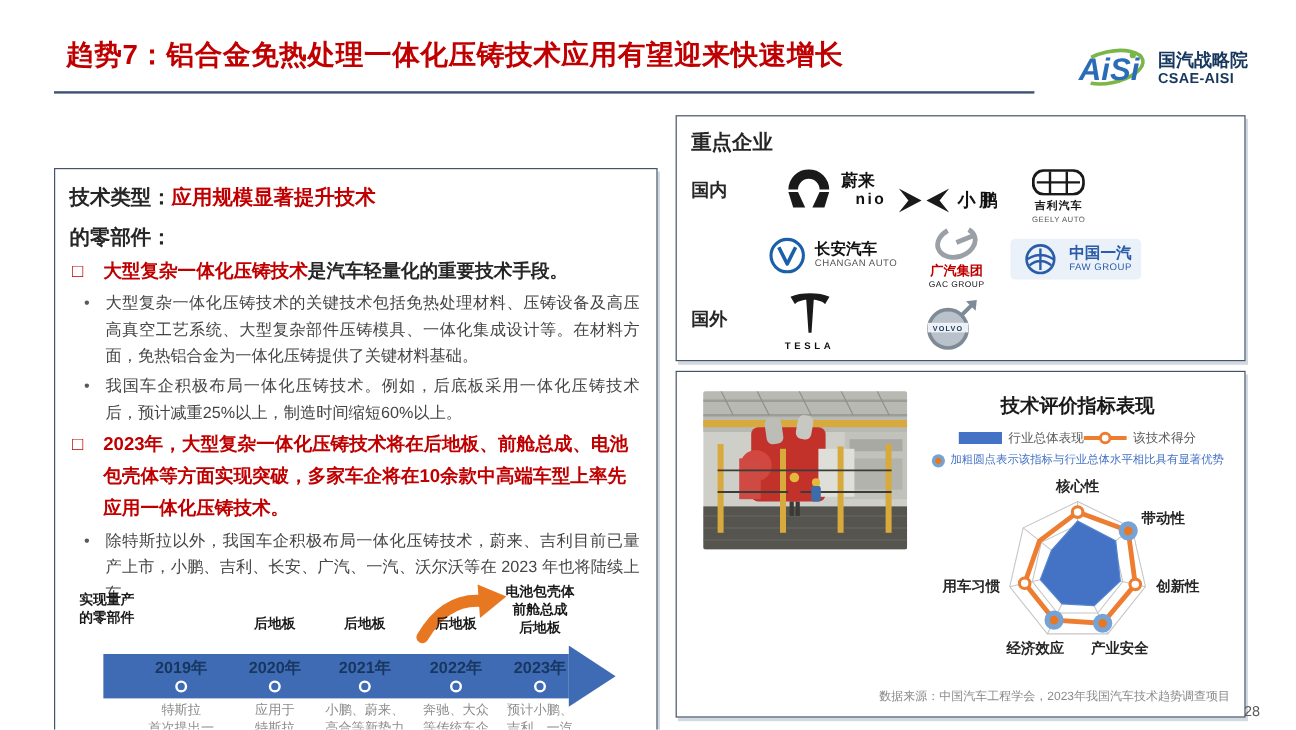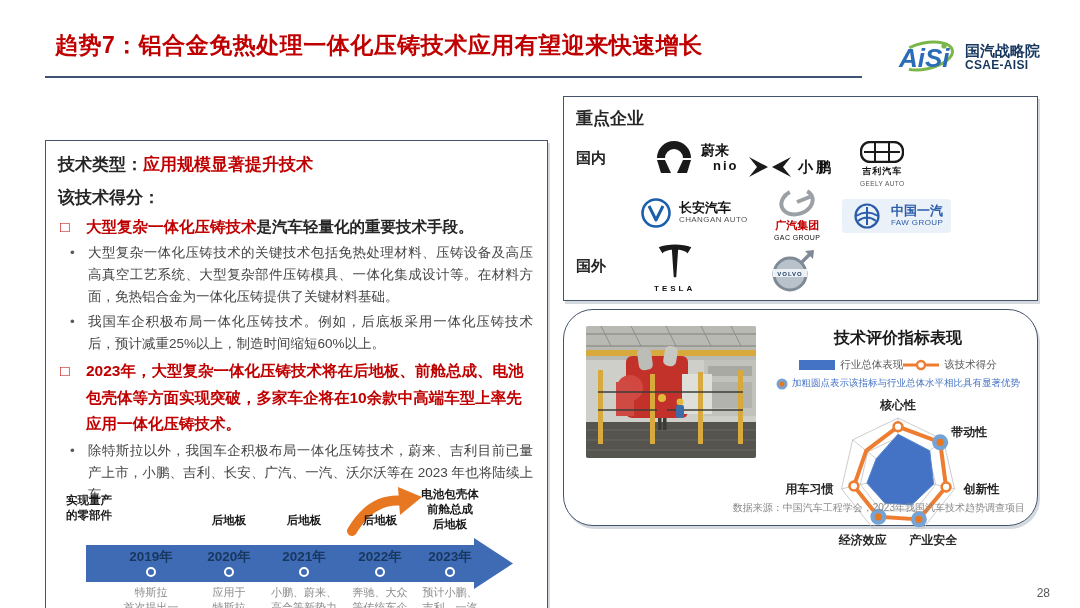--- a/index.html
+++ b/index.html
@@ -12,21 +12,21 @@
   .page-title{ position:absolute; left:55px; top:30px; font-size:23px; font-weight:bold; color:#C00000; letter-spacing:.5px;}
   .title-rule{ position:absolute; left:45px; top:76px; width:817px; height:2px; background:#3E5373;}
   .brand{ position:absolute; right:40px; top:36px; display:flex; align-items:center; gap:8px;}
   .brand-text{ line-height:1.05; color:#17375E; font-weight:bold;}
   .brand-cn{ font-size:15px;}
   .brand-en{ font-size:12px; letter-spacing:.3px;}
   
   .panel{ position:absolute; border:1.5px solid #44546A; background:#fff; box-shadow:2px 3px 0 rgba(99,118,145,.28);}
   #left-panel{ left:45px; top:96px; width:503px; height:502px; padding:10px 12px 0 12px;margin-top:44px;}
   #companies-panel{ left:563px; top:96px; width:475px; height:205px; padding:8px 10px;}
-  #evaluation-panel{ left:563px; top:309px; width:475px; height:217px;border-radius:30px;}
+  #evaluation-panel{ left:563px; top:309px; width:475px; height:289px;}
   
   .tech-type{ font-size:17px; font-weight:bold; margin:2px 0 10px;}
   .tech-type .red{ color:#C00000;}
   .section-head{ font-size:17px; font-weight:bold; margin:0 0 7px;}
   .hl{ position:relative; padding-left:28px; font-size:15.5px; font-weight:bold; line-height:1.45; margin-bottom:4px;}
   .hl .sq{ position:absolute; left:2px; top:0; color:#C00000; font-weight:bold;}
   .hl .red{ color:#C00000;}
   .hl2{ line-height:1.7; color:#C00000; margin-bottom:3px;}
   .sub{ position:relative; padding-left:30px; padding-right:2px; font-size:13.5px; color:#454545; line-height:1.6; margin-bottom:4px; text-align:justify;}
   .sub .dot{ position:absolute; left:12px; top:0; color:#595959;}
@@ -79,21 +79,21 @@
   <div class="brand-text">
     <div class="brand-cn">国汽战略院</div>
     <div class="brand-en">CSAE-AISI</div>
   </div>
 </div>
 
 <div id="left-panel" class="panel">
   <div class="tech-type">
     <span>技术类型：</span><span class="red">应用规模显著提升技术</span>
   </div>
-  <div class="section-head">该技术得分：</div>
+  <div class="section-head">的零部件：</div>
 
   <div class="hl">
     <span class="sq">□</span>
     <span class="red">大型复杂一体化压铸技术</span><span>是汽车轻量化的重要技术手段。</span>
   </div>
   <div class="sub">
     <span class="dot">•</span>
     <span>大型复杂一体化压铸技术的关键技术包括免热处理材料、压铸设备及高压高真空工艺系统、大型复杂部件压铸模具、一体化集成设计等。在材料方面，免热铝合金为一体化压铸提供了关键材料基础。</span>
   </div>
   <div class="sub">

